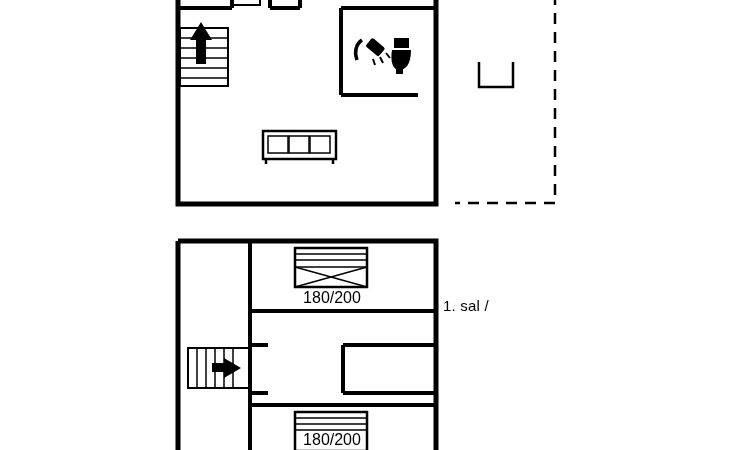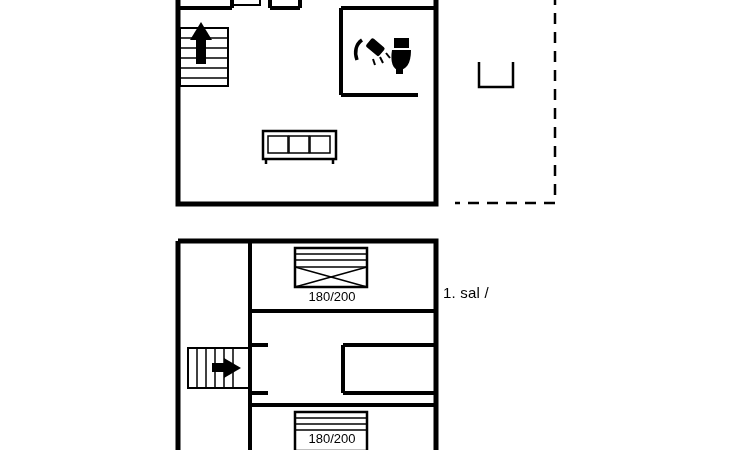--- a/index.html
+++ b/index.html
@@ -26,21 +26,21 @@
     font-family: "Liberation Sans", sans-serif;
     color: #000;
     white-space: pre;
   }
   .floor-label {
     font-size: 15px;
     line-height: 20px;
     letter-spacing: 0.2px;
   }
   .dim-label {
-    font-size: 13px;
+    font-size: 16px;
     text-align: center;
   }
   svg { display: block; }
 </style>
 </head>
 <body>
 
 <div class="stage">
 
   <svg width="730" height="450" viewBox="0 0 730 450">
@@ -154,21 +154,21 @@
         <line x1="215" y1="348" x2="215" y2="388" stroke="#000" stroke-width="1.5"></line>
         <line x1="224" y1="348" x2="224" y2="388" stroke="#000" stroke-width="1.5"></line>
         <line x1="233" y1="348" x2="233" y2="388" stroke="#000" stroke-width="1.5"></line>
 
         <rect x="212" y="363" width="14" height="9" fill="#000"></rect>
         <polygon points="241,368 224,358 224,378" fill="#000"></polygon>
       </g>
     </g>
   </svg>
 
-  <div class="label floor-label" style="left:443px; top:243px;">
+  <div class="label floor-label" style="left:443px; top:256px;">
     <div>1. sal /</div>
   </div>
 
   <div class="label dim-label" style="left:300px; top:289px; width:64px;">180/200</div>
 
   <div class="label dim-label" style="left:300px; top:431px; width:64px;">180/200</div>
 
 </div>
 
 </body></html>

